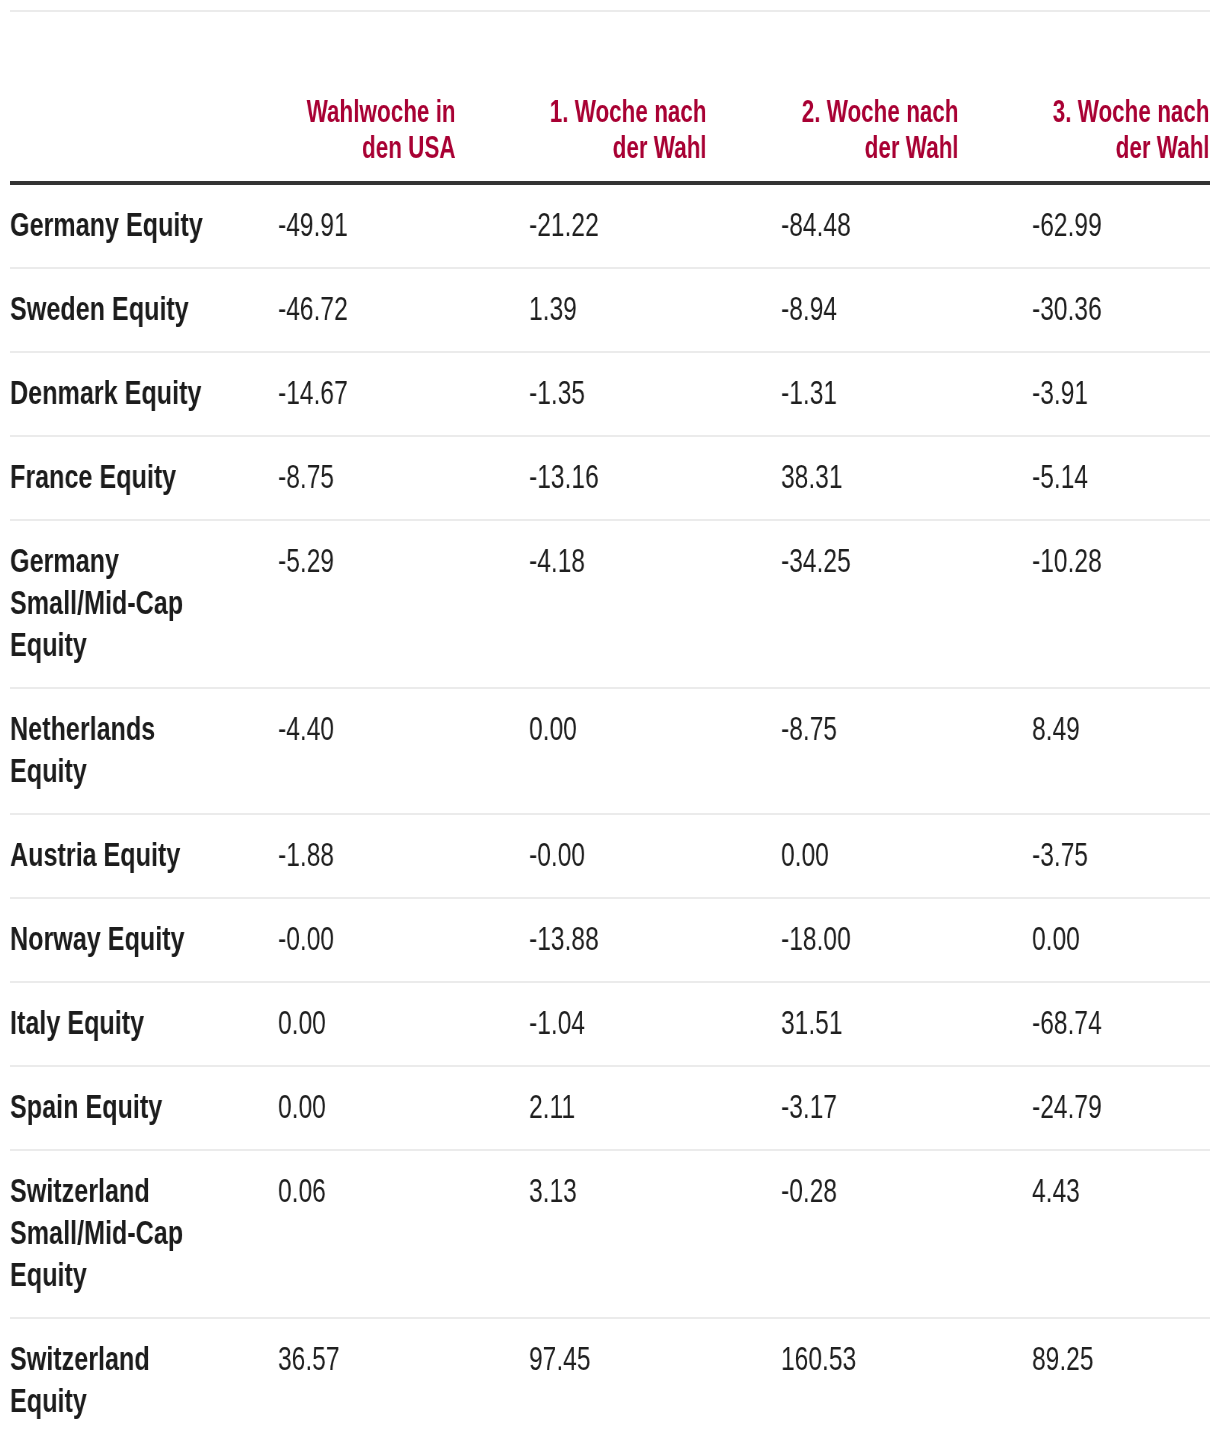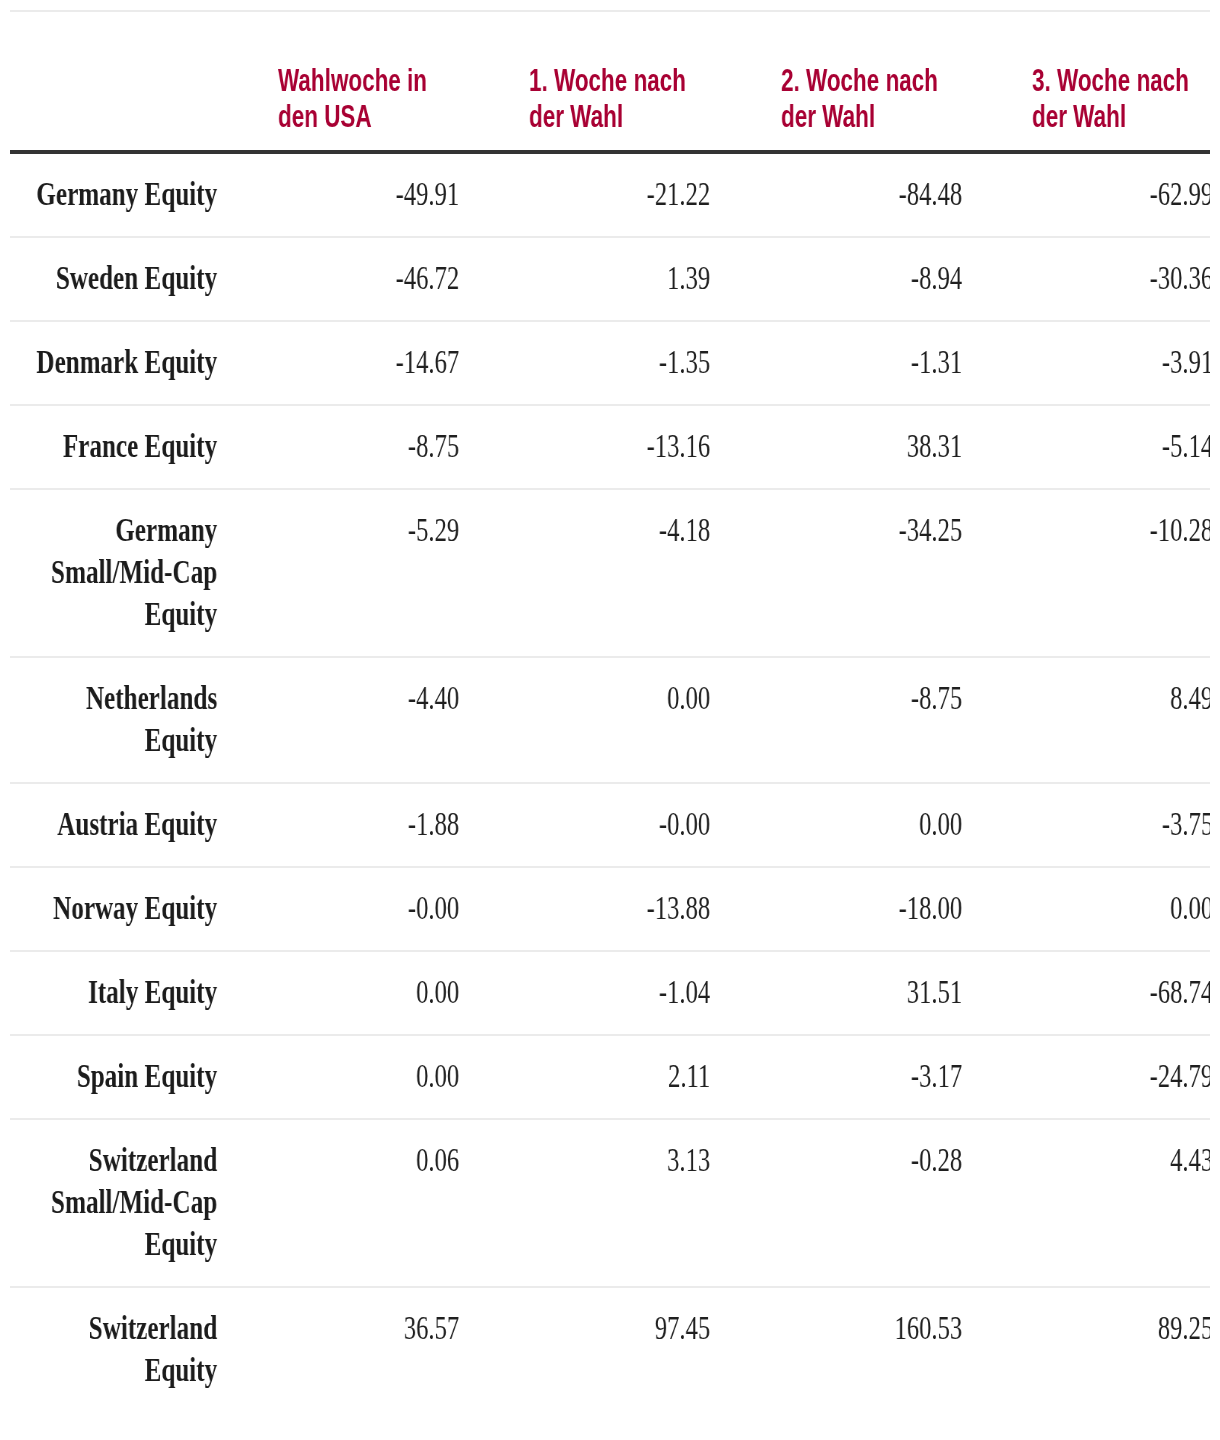--- a/index.html
+++ b/index.html
@@ -9,24 +9,24 @@
        -webkit-font-smoothing:antialiased;}
   .th-txt,.lbl-txt,.val-txt{will-change:transform;}
 
   .table-clip{position:absolute;left:10px;top:10px;width:1200px;height:1430px;overflow:hidden;}
 
   table.perf{border-collapse:collapse;table-layout:fixed;width:1273px;
              border-top:2px solid #ebebeb;}
   col.c-label{width:268px;}
   col.c-val{width:251.3px;}
 
-  thead th{padding:51px 0 15px 0;vertical-align:bottom;text-align:left;
+  thead th{padding:82px 0 15px 0;vertical-align:bottom;text-align:right;
            border-bottom:4px solid #333333;}
-  tbody td{padding:19px 0 21px 0;vertical-align:top;text-align:right;
-           border-bottom:2px solid #ebebeb;font-family:Liberation Serif, serif;}
+  tbody td{padding:19px 0 21px 0;vertical-align:top;text-align:left;
+           border-bottom:2px solid #ebebeb;}
   tbody tr:last-child td{border-bottom:none;}
 
   .th-txt{display:block;transform-origin:left bottom;
           font-size:31px;font-weight:700;line-height:36px;color:#a80033;
           transform:scaleX(0.725);width:245px;}
   .lbl-txt{display:block;transform-origin:left top;
           font-size:33px;font-weight:700;line-height:42px;color:#1c1c1c;
           transform:scaleX(0.7617);width:272px;}
   .val-txt{display:block;transform-origin:left top;
           font-size:33px;font-weight:400;line-height:42px;color:#1f1f1f;

